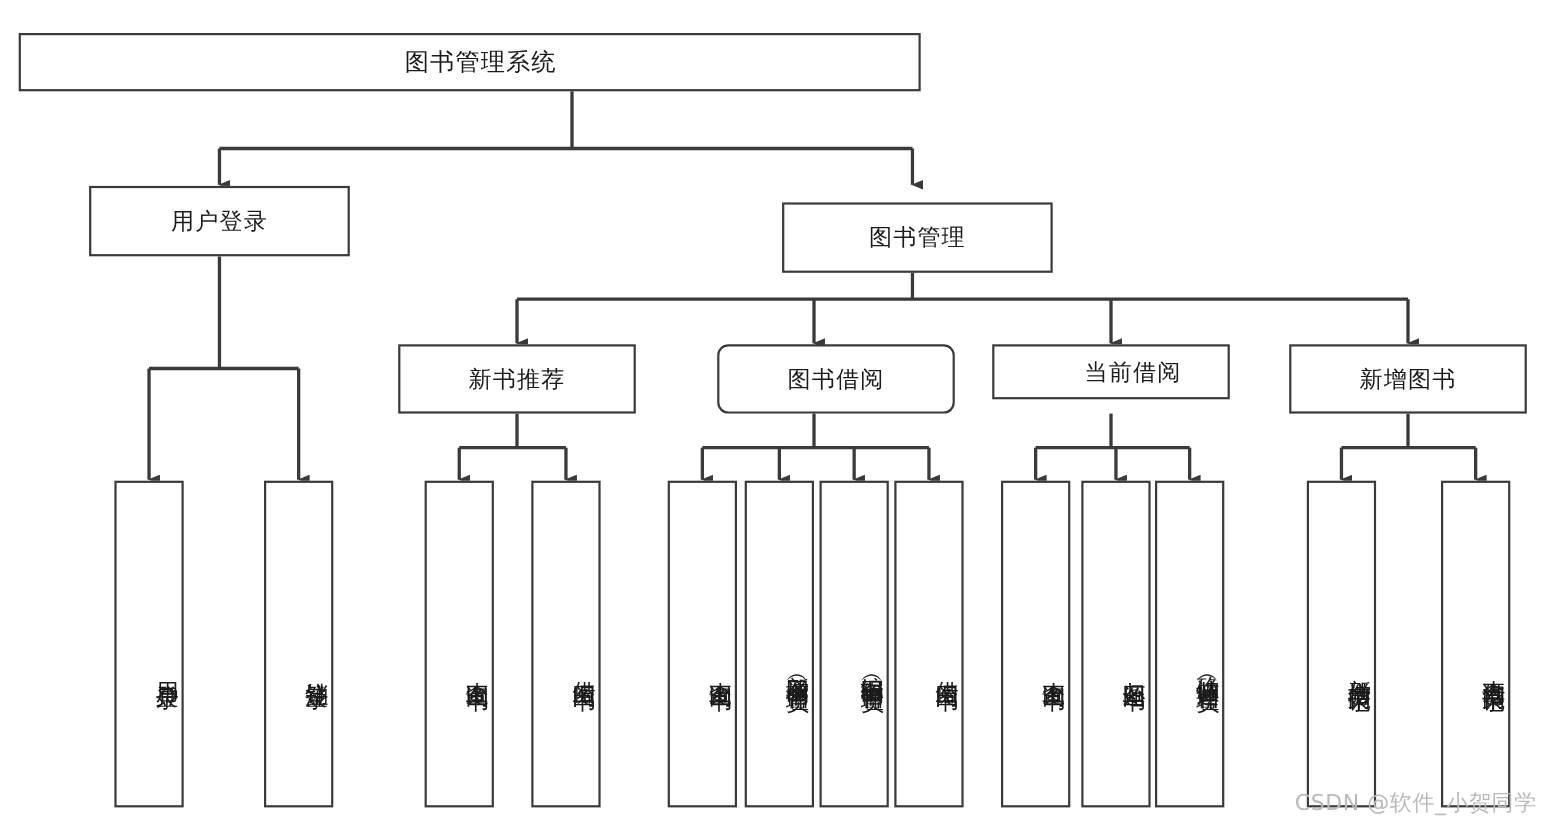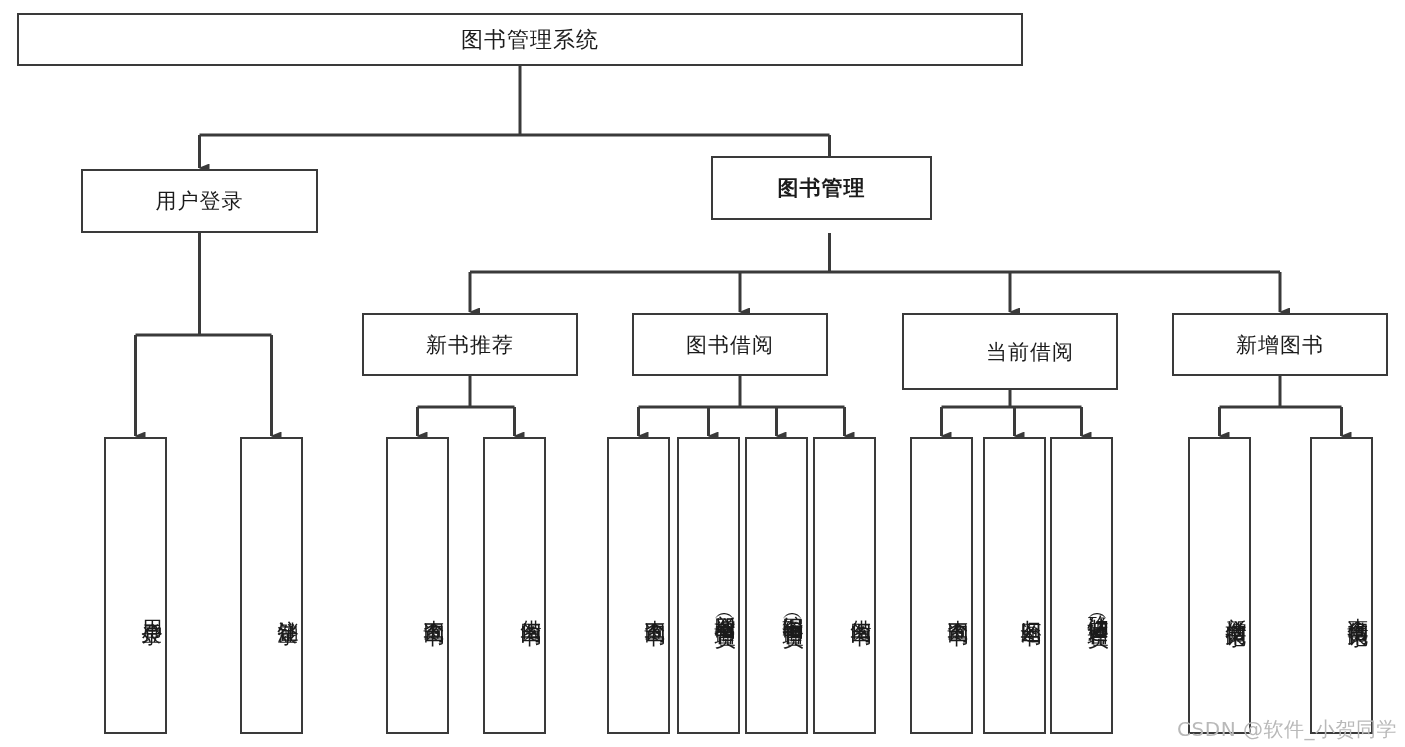--- a/index.html
+++ b/index.html
@@ -113,36 +113,36 @@
         <line x1="1014.5" y1="407" x2="1014.5" y2="436" marker-end="url(#arrowhead)"></line>
         <line x1="1081.5" y1="407" x2="1081.5" y2="436" marker-end="url(#arrowhead)"></line>
         <line x1="1280" y1="376" x2="1280" y2="407"></line>
         <line x1="1219.5" y1="407" x2="1341.5" y2="407"></line>
         <line x1="1219.5" y1="407" x2="1219.5" y2="436" marker-end="url(#arrowhead)"></line>
         <line x1="1341.5" y1="407" x2="1341.5" y2="436" marker-end="url(#arrowhead)"></line>
       </g>
   </svg>
 
   <div id="nodes-layer">
-      <div class="node horiz root" style="left: 17px; top: 13px; width: 1006px; height: 53px; padding-left: 20px;">
+      <div class="node horiz root" style="left: 17px; top: 30px; width: 820px; height: 53px; padding-left: 20px;">
         <span class="hlabel">图书管理系统</span>
       </div>
       <div class="node horiz" style="left: 81px; top: 169px; width: 237px; height: 64px;">
         <span class="hlabel">用户登录</span>
       </div>
-      <div class="node horiz" style="left: 711px; top: 156px; width: 221px; height: 64px; font-weight: bold;">
+      <div class="node horiz" style="left: 711px; top: 184px; width: 246px; height: 64px;">
         <span class="hlabel">图书管理</span>
       </div>
       <div class="node horiz" style="left: 362px; top: 313px; width: 216px; height: 63px;">
         <span class="hlabel">新书推荐</span>
       </div>
-      <div class="node horiz" style="left: 632px; top: 313px; width: 196px; height: 63px;">
+      <div class="node horiz" style="left: 652px; top: 313px; width: 216px; height: 63px; border-radius: 10px;">
         <span class="hlabel">图书借阅</span>
       </div>
-      <div class="node horiz" style="left: 902px; top: 313px; width: 216px; height: 77px; padding-left: 40px;">
+      <div class="node horiz" style="left: 902px; top: 313px; width: 216px; height: 50px; padding-left: 40px;">
         <span class="hlabel">当前借阅</span>
       </div>
       <div class="node horiz" style="left: 1172px; top: 313px; width: 216px; height: 63px;">
         <span class="hlabel">新增图书</span>
       </div>
       <div class="node vert" style="left: 104px; top: 437px; width: 63px; height: 297px;">
         <span class="vlabel">用户登录</span>
       </div>
       <div class="node vert" style="left: 240px; top: 437px; width: 63px; height: 297px;">
         <span class="vlabel">注销登录</span>

